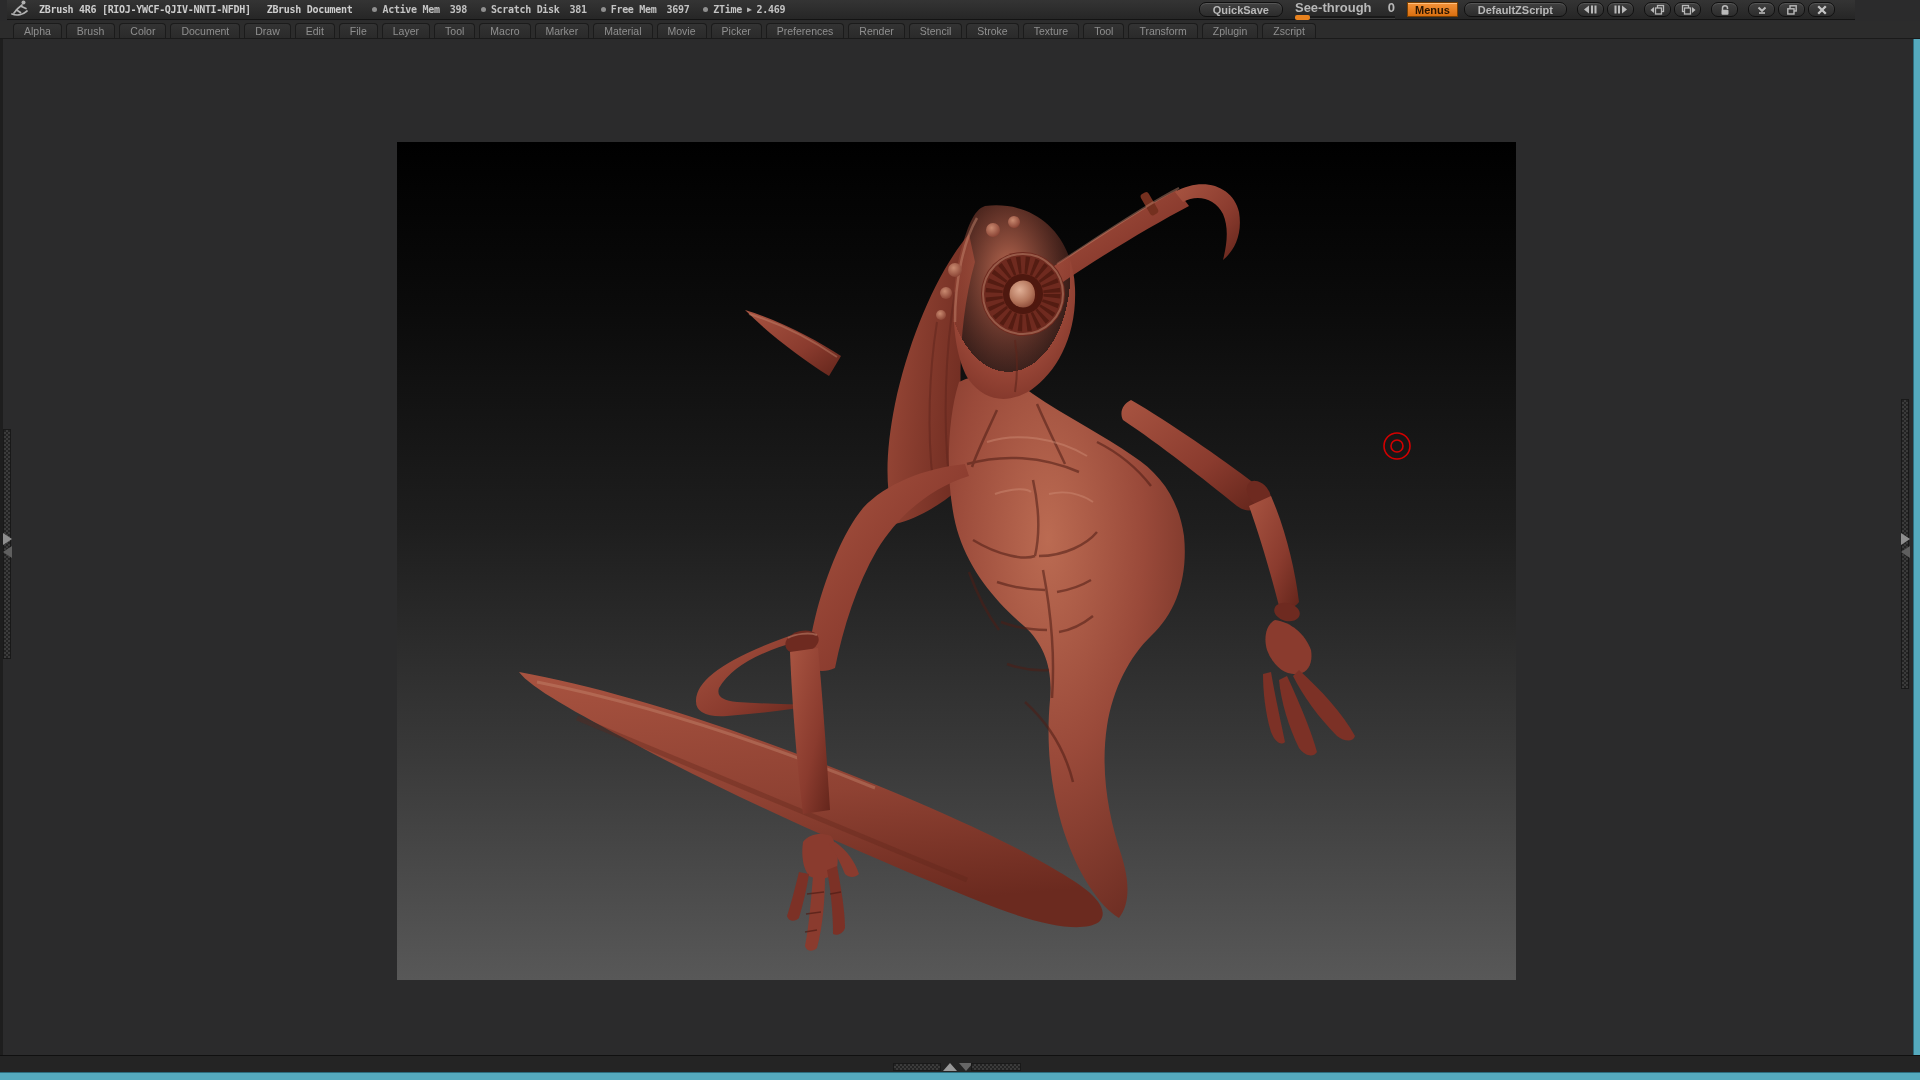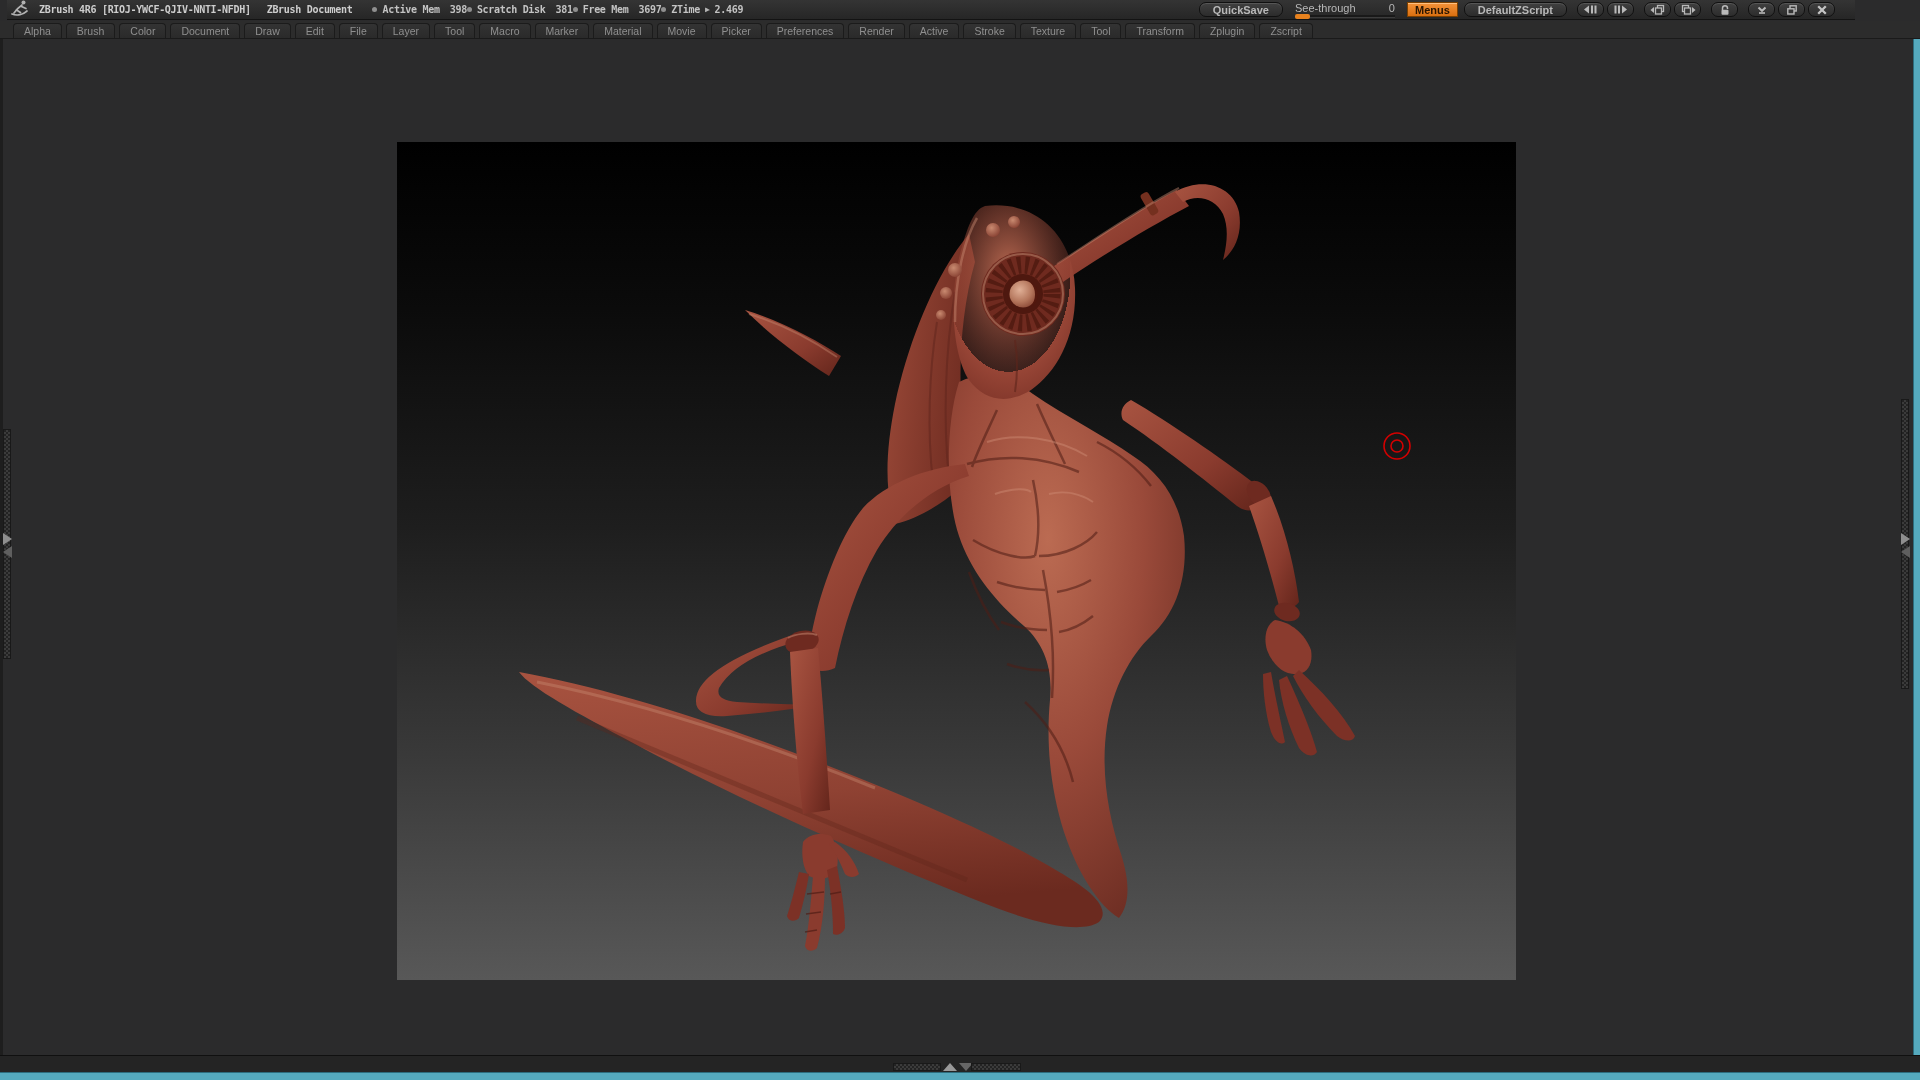--- a/index.html
+++ b/index.html
@@ -7,35 +7,35 @@
               font-family:"Liberation Sans", sans-serif; }
 
   
   .titlebar { position:absolute; left:0; top:0; width:1848px; height:20px;
               background:linear-gradient(#343434,#262626); border-bottom:1px solid #131313;
               display:flex; align-items:center;margin-left:7px; }
   .tb-left { display:flex; align-items:center; gap:8px; padding-left:2px; flex:1; min-width:0; }
   .tb-text { font-family:"DejaVu Sans Mono", monospace; font-weight:bold; font-size:10px;
              color:#cdcdcd; letter-spacing:-0.3px; white-space:nowrap; }
   .tb-doc { margin-left:8px; }
-  .stats { display:flex; align-items:center; margin-left:12px; }
+  .stats { display:flex; align-items:center; gap:14px; margin-left:12px; }
   .stat { display:flex; align-items:center; gap:5px; font-family:"DejaVu Sans Mono", monospace;
           font-weight:bold; font-size:10px; color:#c3c3c3; letter-spacing:-0.3px; white-space:nowrap; }
   .stat .dot { width:5px; height:5px; border-radius:50%; background:#8f8f8f; display:inline-block; }
   .stat .arrow { font-size:8px; color:#b5b5b5; }
   .tb-right { display:flex; align-items:center; gap:6px; padding-right:20px; }
   .zbtn { height:15px; display:flex; align-items:center; justify-content:center;
           background:linear-gradient(#404040,#2c2c2c); border:1px solid #101010; border-radius:7px;
           box-shadow:inset 0 1px 0 #565656; color:#b8b8b8; font-weight:bold; font-size:11px;
           padding:0 13px; white-space:nowrap; cursor:default; }
   .zbtn.orange { background:linear-gradient(#f5933a,#d96f10); color:#2a1500; border-color:#7c4000;
                  box-shadow:inset 0 1px 0 #ffc080; border-radius:0; padding:0 7px; }
   .seethrough { display:flex; flex-direction:column; justify-content:center; margin:0 6px; width:100px; }
   .seethrough .st-row { display:flex; justify-content:space-between; align-items:center; }
-  .st-label,.st-value { color:#b8b8b8; font-weight:normal; font-size:11px; }
+  .st-label,.st-value { color:#b8b8b8; font-weight:bold; font-size:13px; }
   .st-track { position:relative; height:3px; background:#191919; border-bottom:1px solid #3d3d3d; margin-top:1px; }
   .st-handle { position:absolute; left:0; top:-1px; width:15px; height:5px; background:#e8821e; border-radius:2px; }
   .icon-btn { width:27px; height:15px; display:flex; align-items:center; justify-content:center;
               background:linear-gradient(#404040,#2c2c2c); border:1px solid #101010; border-radius:7px;
               box-shadow:inset 0 1px 0 #565656; cursor:default; }
   .icon-btn svg { display:block; }
   .icongrp { display:flex; gap:3px; margin-left:4px; }
 
   
   .menubar { position:absolute; left:0; top:21px; width:1920px; height:18px; background:#2c2c2c;
@@ -206,21 +206,21 @@
     <div class="menu-tab">File</div>
     <div class="menu-tab">Layer</div>
     <div class="menu-tab">Tool</div>
     <div class="menu-tab">Macro</div>
     <div class="menu-tab">Marker</div>
     <div class="menu-tab">Material</div>
     <div class="menu-tab">Movie</div>
     <div class="menu-tab">Picker</div>
     <div class="menu-tab">Preferences</div>
     <div class="menu-tab">Render</div>
-    <div class="menu-tab">Active</div>
+    <div class="menu-tab">Stencil</div>
     <div class="menu-tab">Stroke</div>
     <div class="menu-tab">Texture</div>
     <div class="menu-tab">Tool</div>
     <div class="menu-tab">Transform</div>
     <div class="menu-tab">Zplugin</div>
     <div class="menu-tab">Zscript</div>
   </div>
 
 <div class="workspace">
   <div class="edge-left-shade"></div>

